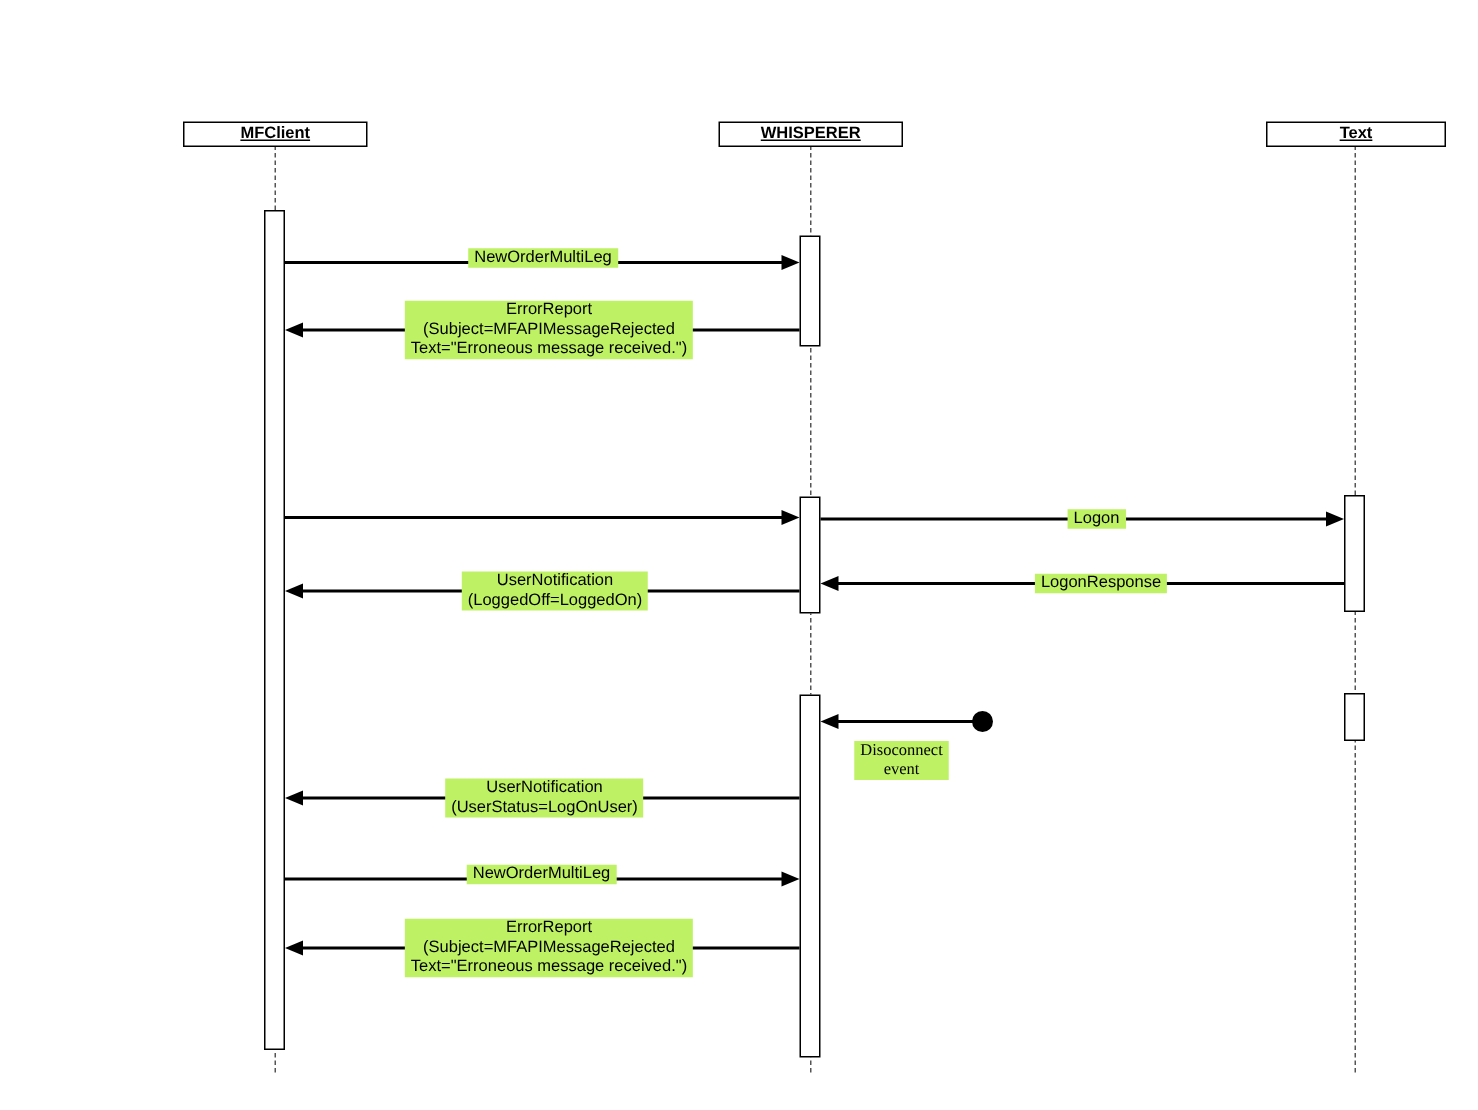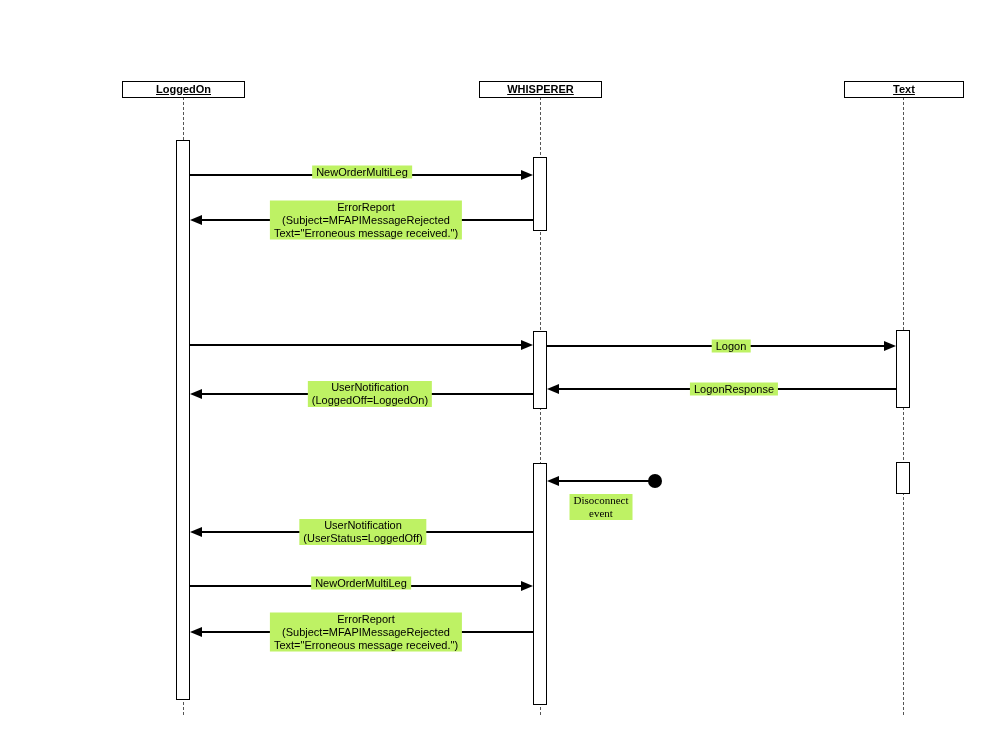--- a/index.html
+++ b/index.html
@@ -80,21 +80,21 @@
 </style>
 </head>
 <body>
 
 <div class="diagram">
 
   <div class="lifeline" style="left:183px; top:97px; height:618px;"></div>
   <div class="lifeline" style="left:540px; top:97px; height:618px;"></div>
   <div class="lifeline" style="left:903px; top:97px; height:618px;"></div>
 
-  <div class="head-box" style="left:122px; top:81px; width:121px;">LoggedOn</div>
+  <div class="head-box" style="left:122px; top:81px; width:121px;">MFClient</div>
   <div class="head-box" style="left:479px; top:81px; width:121px;">WHISPERER</div>
   <div class="head-box" style="left:844px; top:81px; width:118px;">Text</div>
 
   <div class="activation" style="left:176px; top:140px; height:558px;"></div>
   <div class="activation" style="left:533px; top:157px; height:72px;"></div>
   <div class="activation" style="left:533px; top:331px; height:76px;"></div>
   <div class="activation" style="left:533px; top:463px; height:240px;"></div>
   <div class="activation" style="left:896px; top:330px; height:76px;"></div>
   <div class="activation" style="left:896px; top:462px; height:30px;"></div>
 
@@ -139,21 +139,21 @@
   <div class="arrowhead arr-l" style="left:547px; top:476px;"></div>
   <div class="msg-label" style="left:601px; top:507px;font-family:Liberation Serif, serif;">
     <div>Disoconnect</div>
     <div>event</div>
   </div>
 
   <div class="msg-line" style="left:200px; top:531px; width:333px;"></div>
   <div class="arrowhead arr-l" style="left:190px; top:527px;"></div>
   <div class="msg-label" style="left:363px; top:532px;">
     <div>UserNotification</div>
-    <div>(UserStatus=LoggedOff)</div>
+    <div>(UserStatus=LogOnUser)</div>
   </div>
 
   <div class="msg-line" style="left:190px; top:585px; width:333px;"></div>
   <div class="arrowhead arr-r" style="left:521px; top:581px;"></div>
   <div class="msg-label" style="left:361px; top:583px;">
     <div>NewOrderMultiLeg</div>
   </div>
 
   <div class="msg-line" style="left:200px; top:631px; width:333px;"></div>
   <div class="arrowhead arr-l" style="left:190px; top:627px;"></div>

